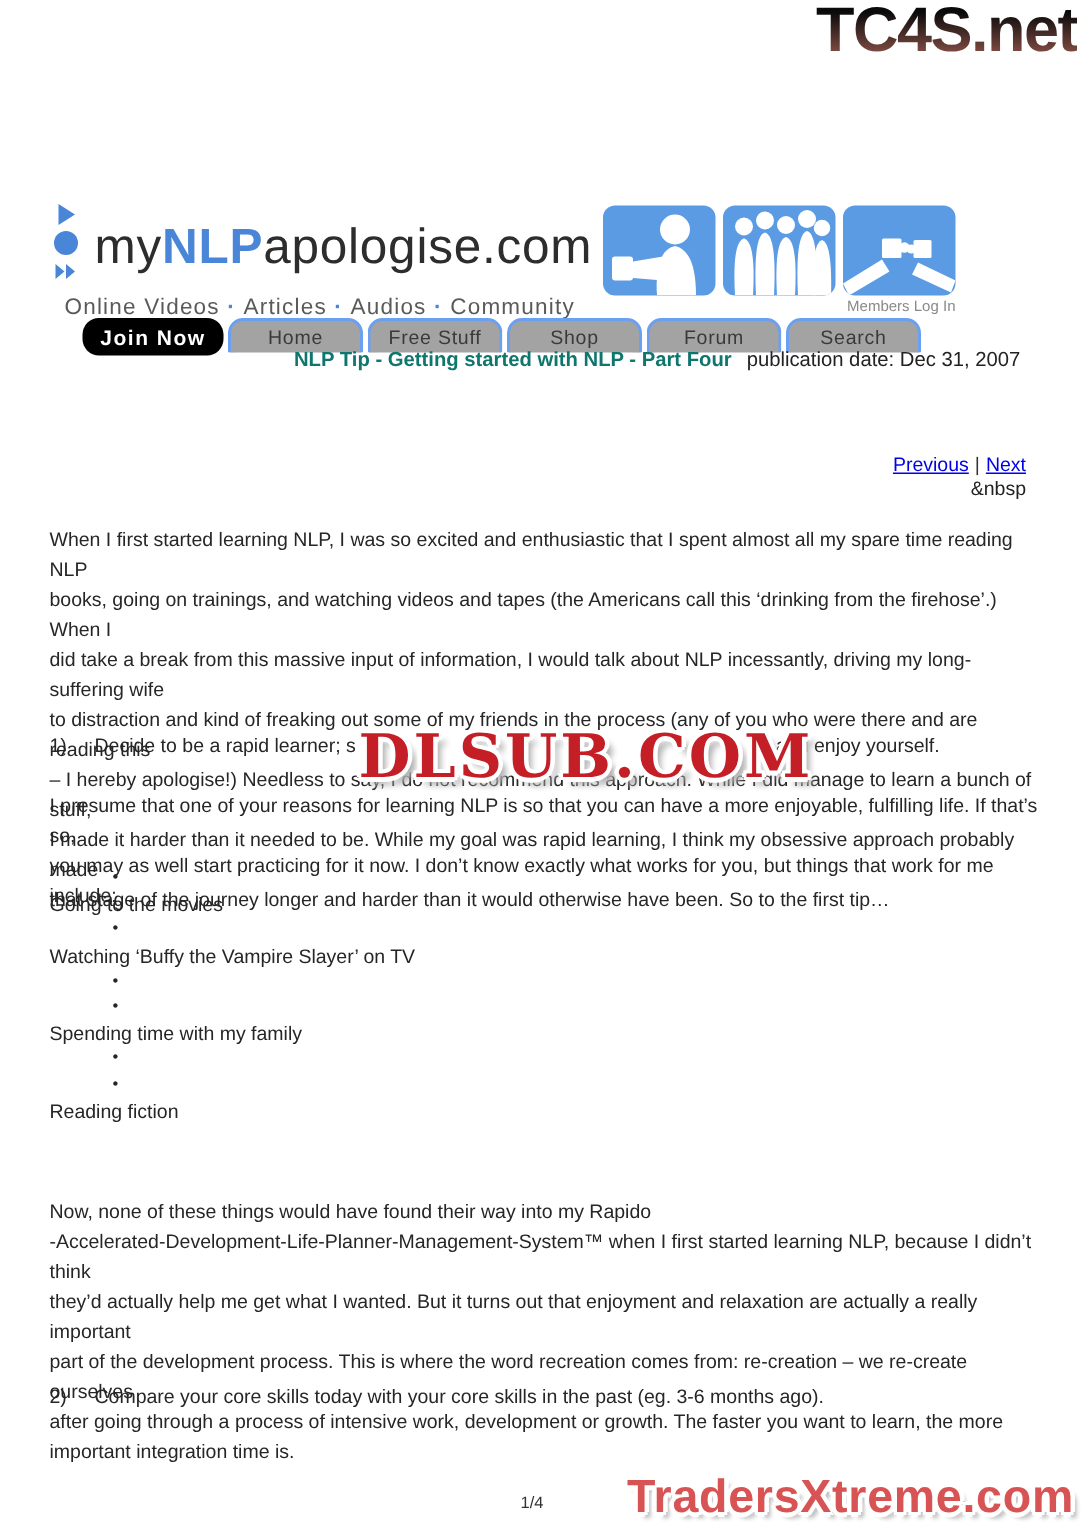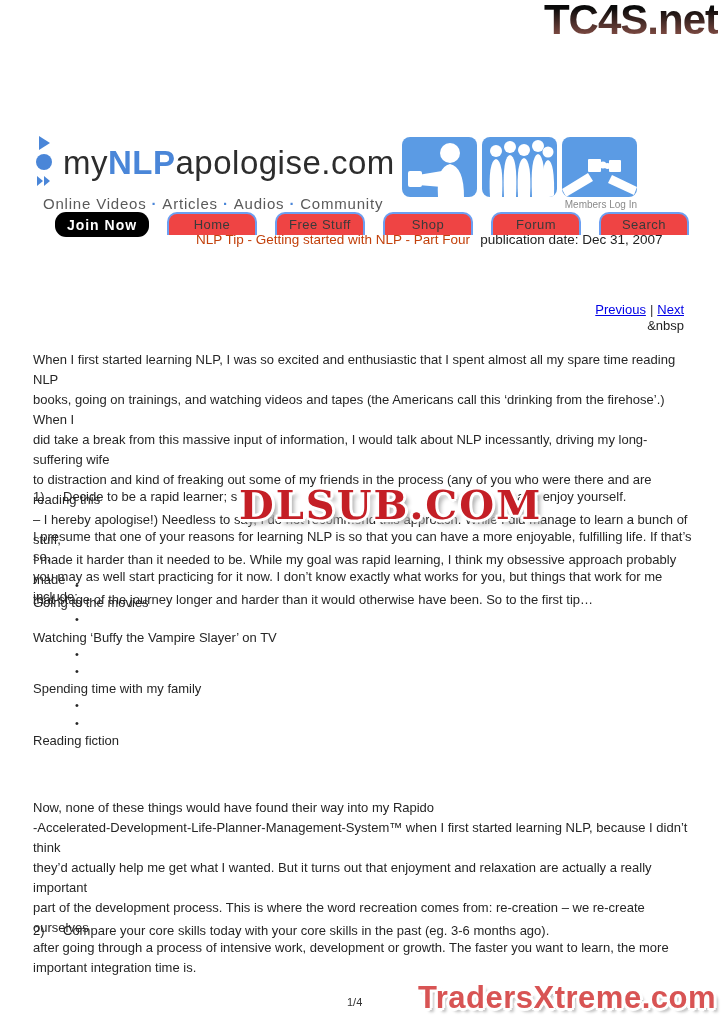--- a/index.html
+++ b/index.html
@@ -40,35 +40,35 @@
   .logo-block { position:absolute; left:33px; top:134px; }
   .logo-row { display:flex; align-items:center; gap:4px; }
   .logo-text { font-size:33px; color:#2d2d2d; letter-spacing:0.5px; white-space:nowrap; }
   .logo-text .nlp { color:#4a86d8; font-weight:bold; }
   .tagline { margin-top:3px; margin-left:10px; font-size:15px; color:#5a5a5a; letter-spacing:0.8px; white-space:nowrap; }
   .tagline .dot { color:#4a86d8; margin:0 5px; font-weight:bold; }
   .tiles { position:absolute; left:402px; top:137px; display:flex; gap:5px; }
   .tile { width:75px; height:60px; background:#5b9be4; border-radius:8px; overflow:hidden; }
   .members { position:absolute; top:199px; left:402px; width:235px; text-align:right; font-size:10px; color:#8a8a8a; }
   
-  .nav { position:absolute; left:55px; top:212px; display:flex; gap:18px; align-items:flex-start; }
+  .nav { position:absolute; left:55px; top:212px; display:flex; gap:3px; align-items:flex-start; }
   .join {
     width:94px; height:25px; background:#000; color:#fff; border-radius:11px;
     font-weight:bold; font-size:14px; letter-spacing:1px;
     display:flex; align-items:center; justify-content:center; cursor:pointer;
   }
   .tab {
-    width:86px; height:21px; background:#ef4444;
+    width:86px; height:21px; background:#a3a3a3;
     border:2px solid #6b9ff2; border-bottom:none; border-radius:10px 10px 0 0;
     color:#3a3a3a; font-size:13px; letter-spacing:0.5px;
     display:flex; align-items:center; justify-content:center; cursor:pointer;
   }
   
   .title-row { position:absolute; left:196px; top:232px; font-size:13.5px; white-space:nowrap; }
-  .title-bold { font-weight:normal; color:#c2410c; }
+  .title-bold { font-weight:bold; color:#0f766e; }
   .pub-date { margin-left:10px; color:#222; }
   .pn-row { position:absolute; top:302px; right:40px; font-size:13px; white-space:nowrap; }
   .link { color:#0000e6; text-decoration:underline; cursor:pointer; }
   .pn-sep { color:#333; margin:0 4px; }
   .nbsp-row { position:absolute; top:318px; right:40px; font-size:13px; color:#222; }
   
   .body-text {
     position:absolute; left:33px; width:662px;
     font-size:13px; line-height:20px; color:#262626; white-space:pre-line;
   }

